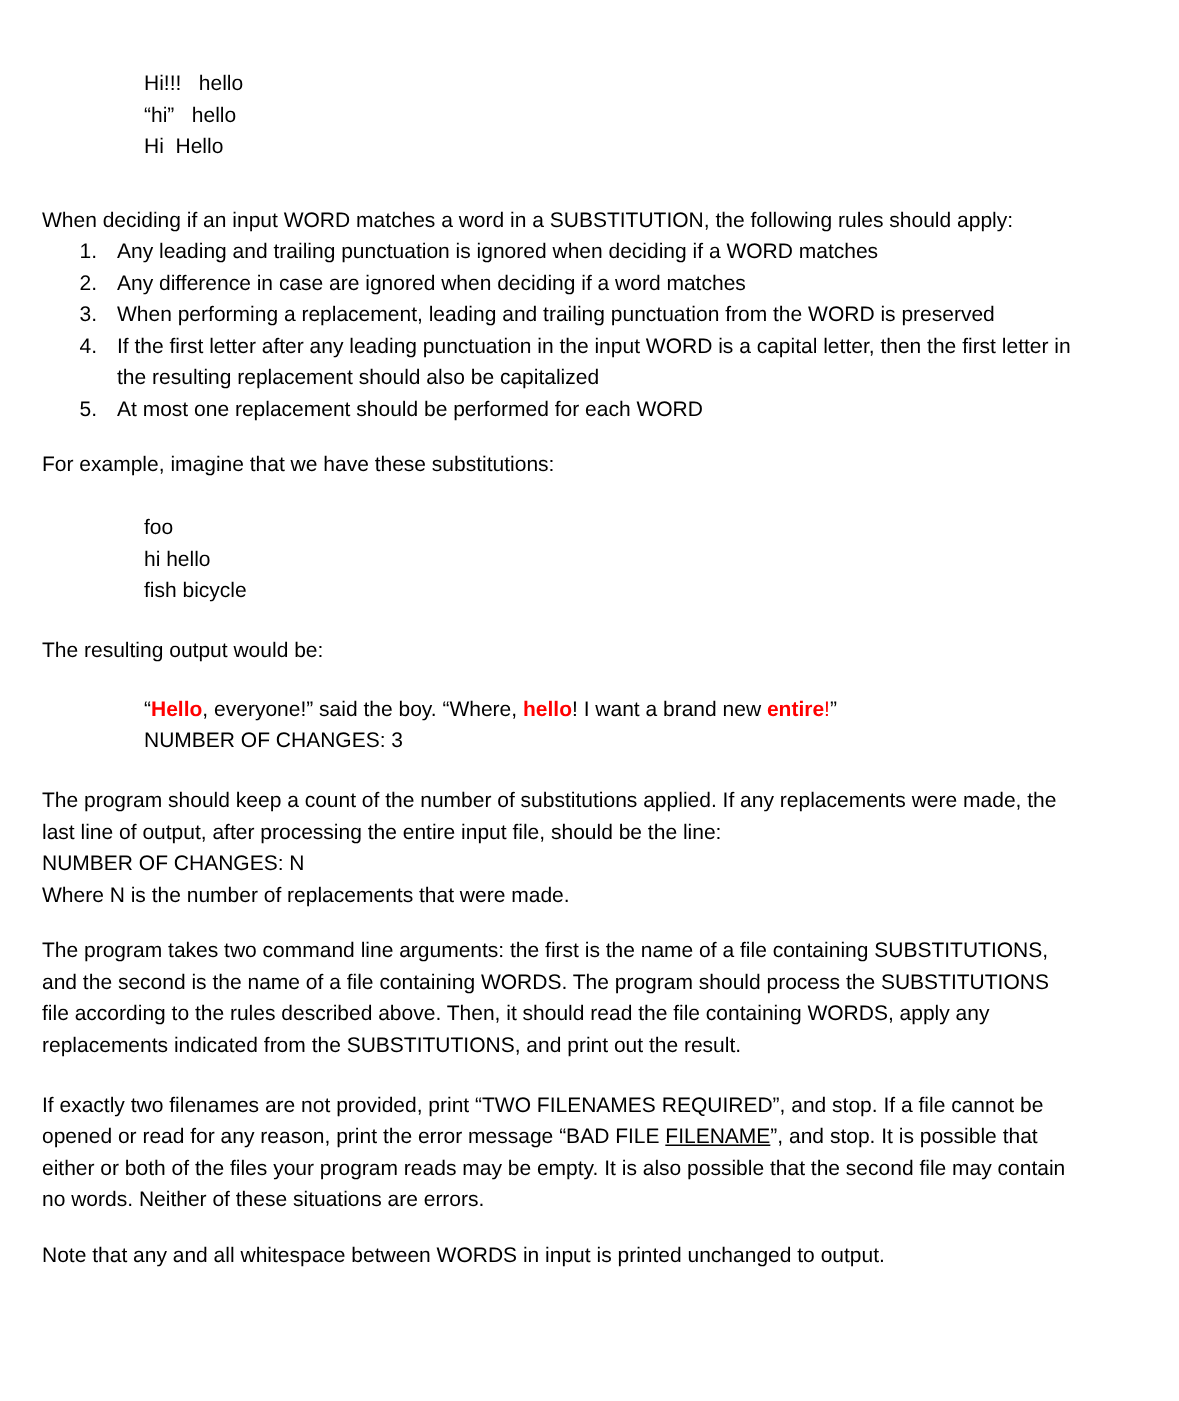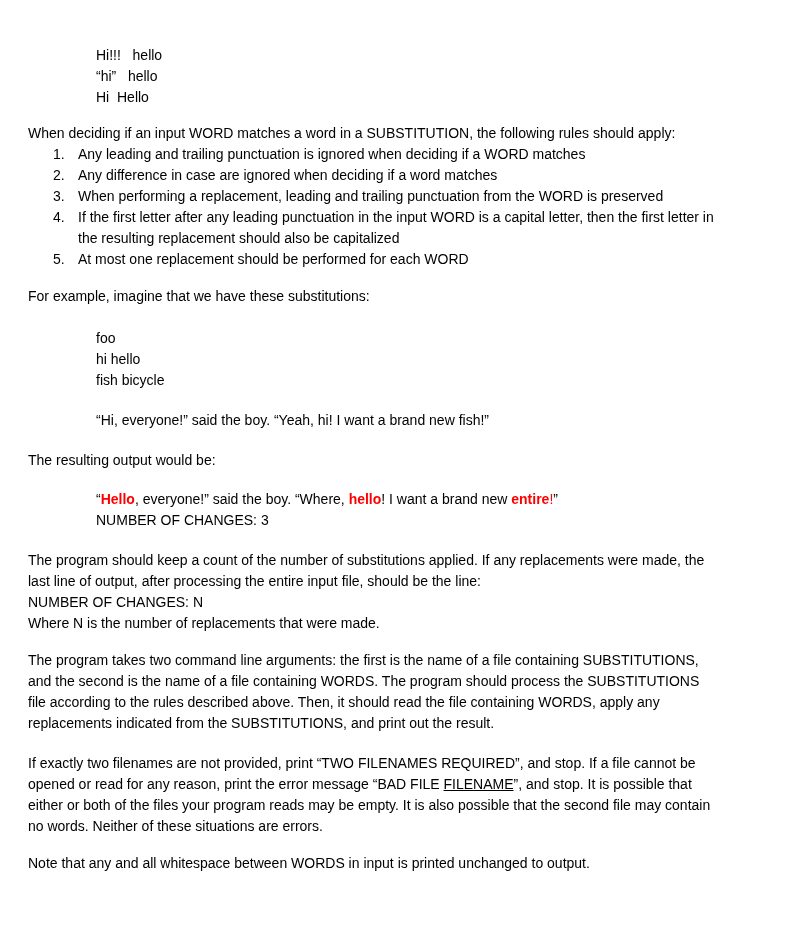--- a/index.html
+++ b/index.html
@@ -15,21 +15,21 @@
   }
   .page { padding: 45px 28px 0 28px; box-sizing: border-box; }
   .pre { white-space: pre; }
   .indent { margin-left: 68px; }
   .list .li { display: flex; }
   .num { flex: 0 0 25px; margin-left: 25px; }
   .txt { flex: 1 1 auto; }
   .hl { color: var(--hl, #ff0000); }
   .b { font-weight: bold; }
   .u { text-decoration: underline; }
-  .mt15 { margin-top: 15px; }
+  .mt15 { margin-top: 28px; }
   .mt16 { margin-top: 16px; }
   .mt18 { margin-top: 18px; }
   .mt19 { margin-top: 19px; }
   .mt20 { margin-top: 20px; }
   .mt21 { margin-top: 21px; }
 </style>
 </head>
 <body style="--bg: #ffffff; --fg: #000000; --hl: #ff0000;">
 
 <div class="page">
@@ -64,21 +64,20 @@
     </div>
   </div>
 
   <div class="pre mt16">For example, imagine that we have these substitutions:</div>
 
   <div class="pre indent mt21">foo
 hi hello
 fish bicycle</div>
 
 
-  <div class="pre indent mt19">“Hi, everyone!” said the boy. “Yeah, hi! I want a brand new fish!”</div>
 
   <div class="pre mt19">The resulting output would be:</div>
 
   <div class="indent mt18">
     <div class="pre"><span>“</span><span class="hl b">Hello</span><span>, everyone!” said the boy. “Where, </span><span class="hl b">hello</span><span>! I want a brand new </span><span class="hl b">entire</span><span class="hl">!</span><span>”</span></div>
     <div class="pre">NUMBER OF CHANGES: 3</div>
   </div>
 
   <div class="pre mt19">The program should keep a count of the number of substitutions applied. If any replacements were made, the
 last line of output, after processing the entire input file, should be the line:

